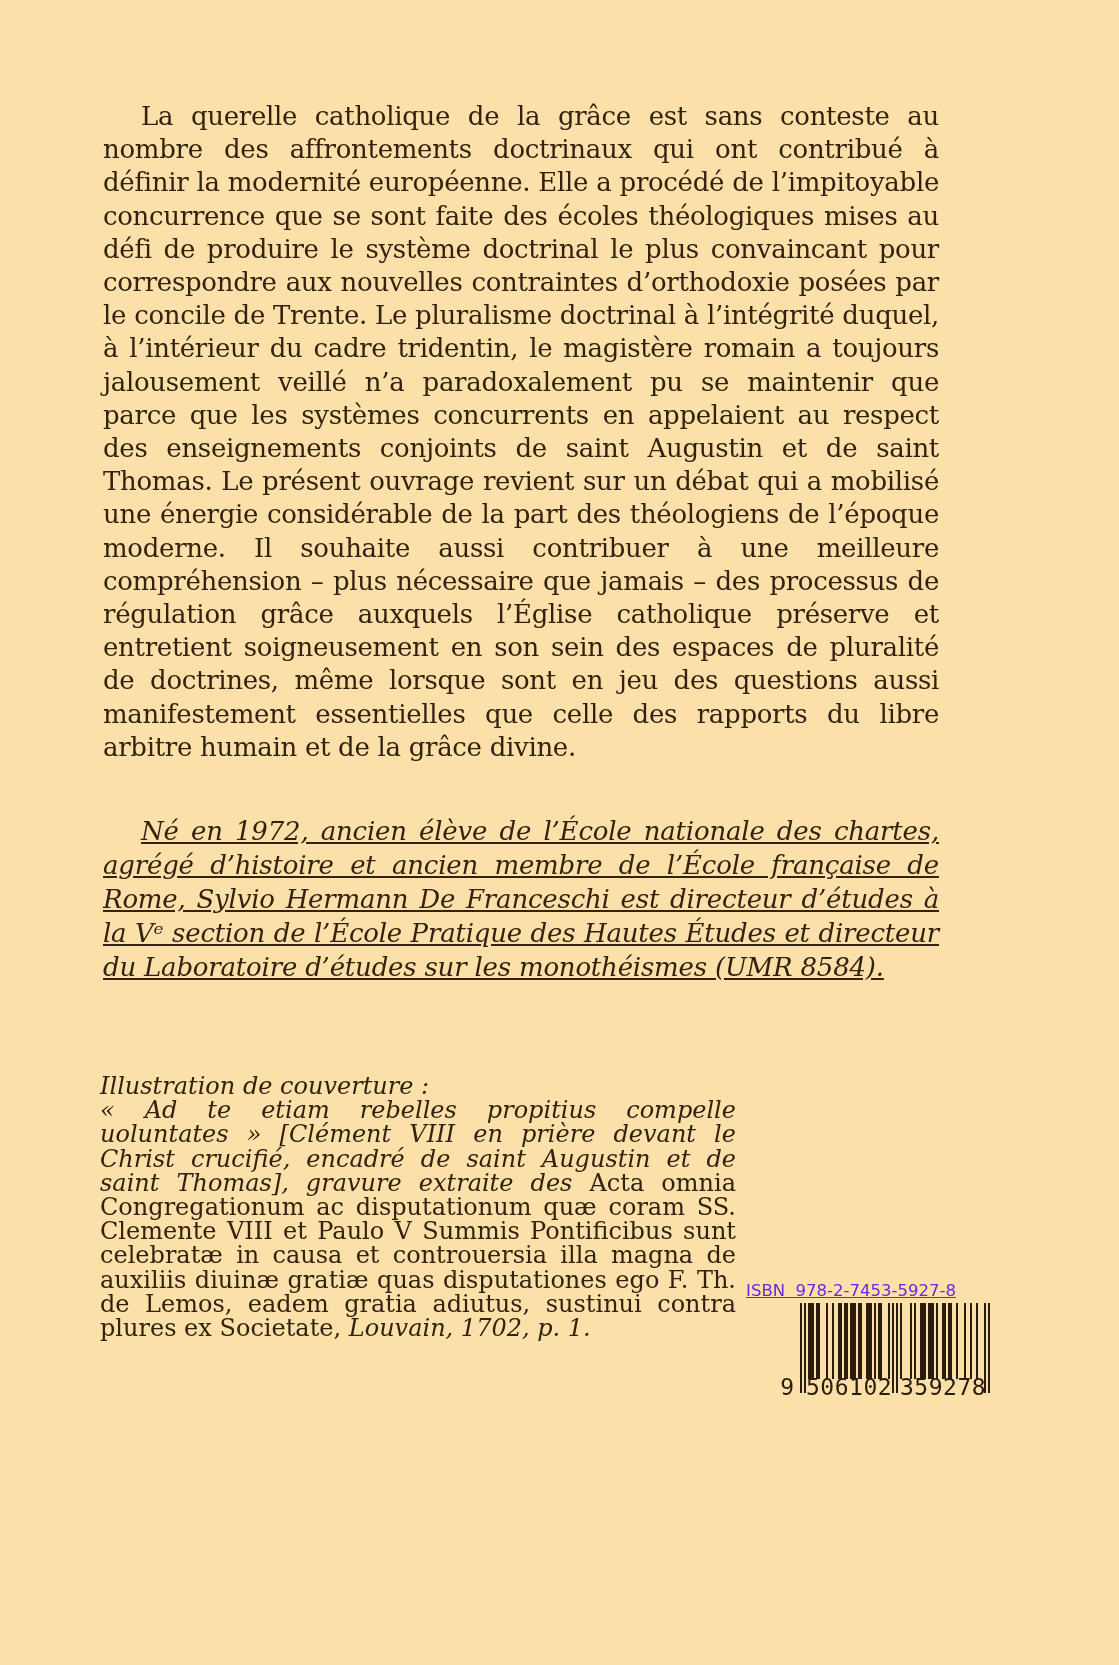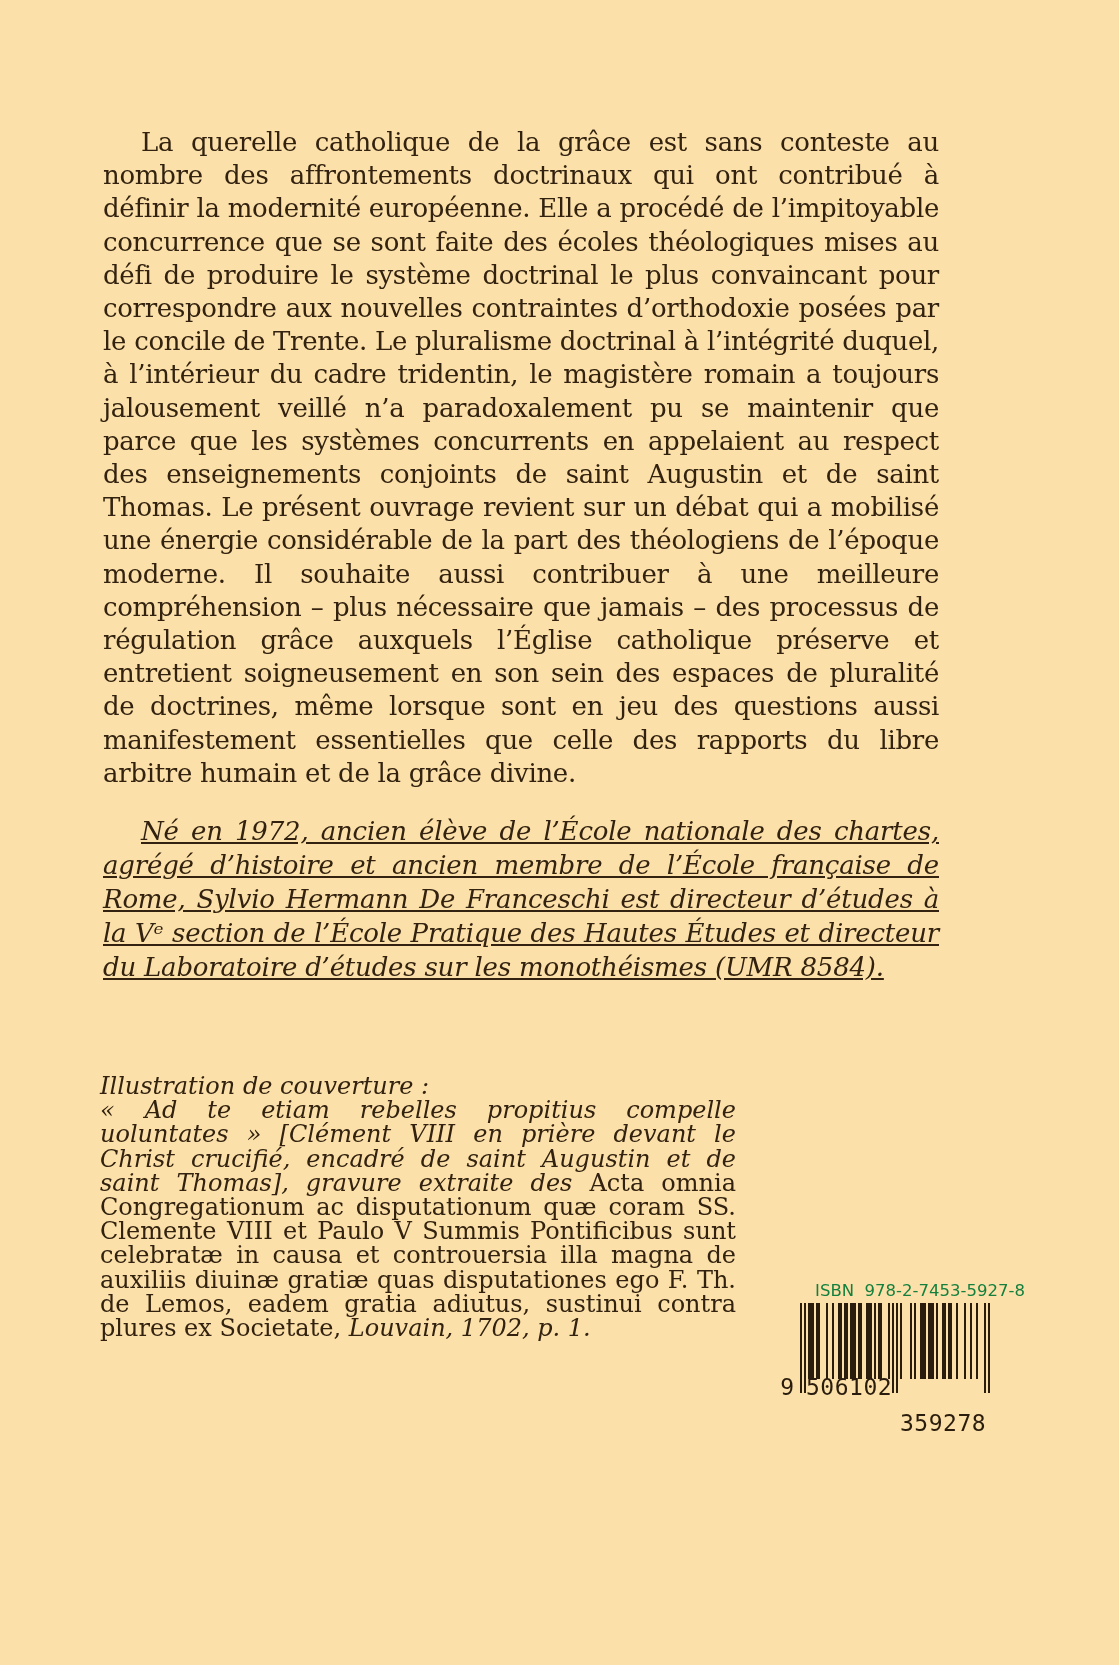--- a/index.html
+++ b/index.html
@@ -10,21 +10,21 @@
     overflow: hidden;
   }
   .cover {
     position: relative;
     width: 1119px; height: 1665px;
     background: #fce0aa;
     color: #32220f;
   }
   .blurb {
     position: absolute;
-    left: 103px; top: 100px; width: 836px;
+    left: 103px; top: 74px; width: 836px;
     font-size: 26px; line-height: 33.2px;
     letter-spacing: -0.3px;
     text-align: justify;
     text-indent: 38px;
   }
   .bio {
     position: absolute;
     left: 103px; top: 788px; width: 836px;
     font-size: 26px; line-height: 34px;
     letter-spacing: -0.2px;
@@ -42,43 +42,44 @@
   .credit .heading { font-style: italic; display: block; }
   .credit .italic { font-style: italic; margin-top: 40px; }
   .credit .roman  { font-style: normal; margin-top: 48px; }
   .collection {
     position: absolute;
     left: 104px; top: 1472px;
     font-size: 27px; font-style: italic;
   }
   .isbn-label {
     position: absolute;
-    left: 812px; top: 1281px; width: 216px;
+    left: 743px; top: 1281px; width: 216px;
     font-family: "DejaVu Sans", sans-serif;
     font-size: 16.5px;
     text-align: center;
     white-space: pre;
-    color: #15803d;
+    color: #6d28d9;
+    text-decoration: underline;
   }
   .barcode {
     position: absolute;
     left: 800px; top: 1303px;
     width: 190px; height: 92px;
   }
   .barcode svg { display: block; }
   .bc-digit {
     position: absolute;
     font-family: "DejaVu Sans Mono", monospace;
     font-size: 23px;
     color: #2b1d0e;
     top: 1374px;
   }
   .bc-lead  { left: 770px; width: 24px;  text-align: right;  }
   .bc-left  { left: 806px; width: 86px;  text-align: center; letter-spacing: 0.5px; }
-  .bc-right { left: 900px; width: 86px;  text-align: center; letter-spacing: 0.5px; margin-top: 36px; }
+  .bc-right { left: 900px; width: 86px;  text-align: center; letter-spacing: 0.5px; }
 </style>
 </head>
 <body>
 
 <div class="cover">
 
   <p class="blurb">La querelle catholique de la grâce est sans conteste au nombre des affrontements doctrinaux qui ont contribué à définir la modernité européenne. Elle a procédé de l’impitoyable concurrence que se sont faite des écoles théologiques mises au défi de produire le système doctrinal le plus convaincant pour correspondre aux nouvelles contraintes d’orthodoxie posées par le concile de Trente. Le pluralisme doctrinal à l’intégrité duquel, à l’intérieur du cadre tridentin, le magistère romain a toujours jalousement veillé n’a paradoxalement pu se maintenir que parce que les systèmes concurrents en appelaient au respect des enseignements conjoints de saint Augustin et de saint Thomas. Le présent ouvrage revient sur un débat qui a mobilisé une énergie considérable de la part des théologiens de l’époque moderne. Il souhaite aussi contribuer à une meilleure compréhension – plus nécessaire que jamais – des processus de régulation grâce auxquels l’Église catholique préserve et entretient soigneusement en son sein des espaces de pluralité de doctrines, même lorsque sont en jeu des questions aussi manifestement essentielles que celle des rapports du libre arbitre humain et de la grâce divine.</p>
 
   <p class="bio">Né en 1972, ancien élève de l’École nationale des chartes, agrégé d’histoire et ancien membre de l’École française de Rome, Sylvio Hermann De Franceschi est directeur d’études à la Vᵉ section de l’École Pratique des Hautes Études et directeur du Laboratoire d’études sur les monothéismes (UMR 8584).</p>
 

